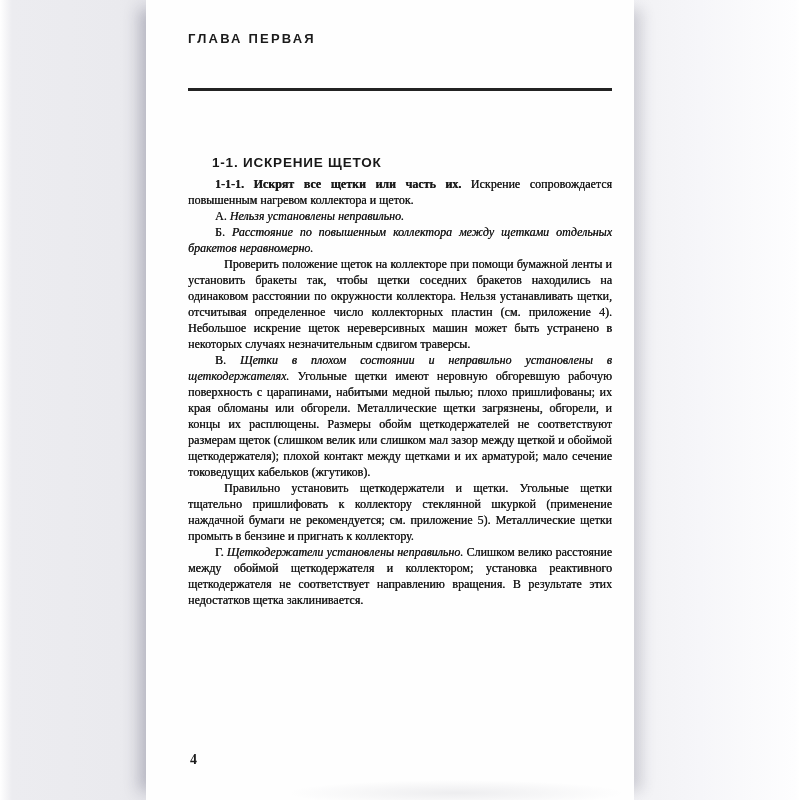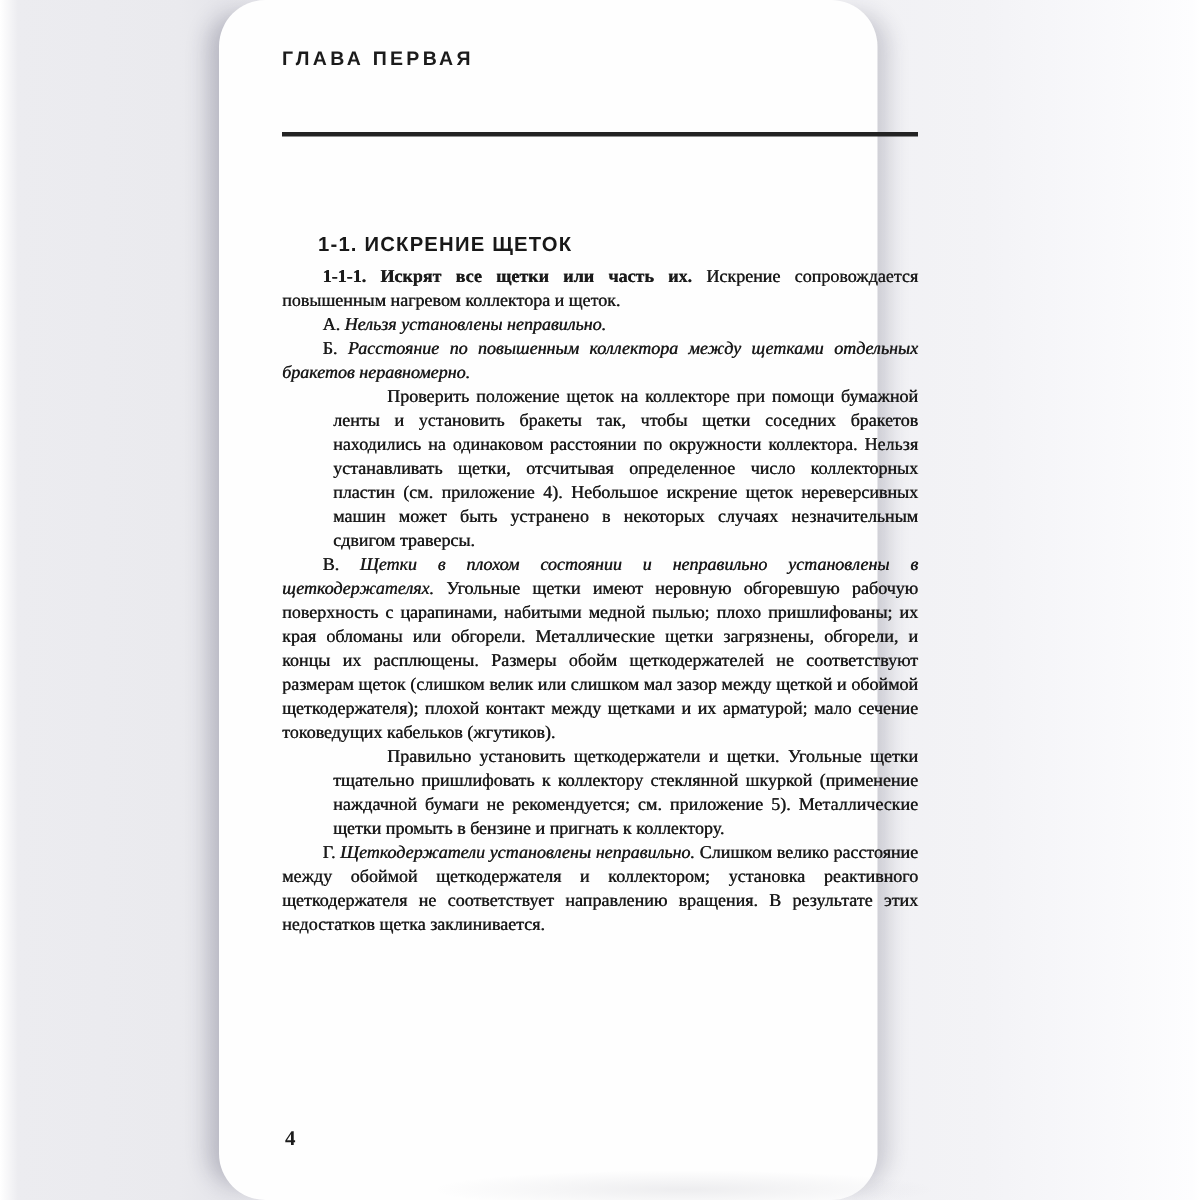--- a/index.html
+++ b/index.html
@@ -9,25 +9,24 @@
     height: 800px;
     overflow: hidden;
     background: linear-gradient(90deg,
       #ffffff 0px, #ececf0 12px, #eaeaee 120px, #e6e6eb 144px,
       #f3f3f6 656px, #f6f6f9 700px, #fdfdfe 795px, #ffffff 800px);
     font-family: "Liberation Serif", "DejaVu Serif", serif;
   }
   .page {
     position: absolute;
     left: 146px; top: 0;
-    width: 439px; height: 800px;
+    width: 488px; height: 800px;
     background: #fefefe;
     box-shadow: -16px 0 14px -9px rgba(45,45,70,0.25),
                  16px 0 14px -9px rgba(45,45,70,0.20);
-    border-radius: 31px;
   }
   .page::after { 
     content: "";
     position: absolute;
     left: 140px; bottom: -6px;
     width: 340px; height: 26px;
     background: radial-gradient(ellipse at center, rgba(90,90,110,0.10), rgba(90,90,110,0) 70%);
   }
   .chapter-label {
     position: absolute; left: 42px; top: 31px;
@@ -56,21 +55,21 @@
   .body-text {
     position: absolute; left: 42px; top: 176px;
     width: 424px;
     font-size: 12px; line-height: 16px;
     text-align: justify;
     color: #1b1b1b;
     text-shadow: 0.3px 0 0 currentColor; 
   }
   .para { margin: 0; }
   .p-indent { text-indent: 27px; }
-  .rec { margin-left: 34px; text-indent: 36px; }
+  .rec { text-indent: 36px; }
   .rec-a { margin-left: 8px; text-indent: 62px; }
   .para b { font-weight: 700; }
   .para i { font-style: italic; }
   .artifact { 
     display: inline-block;
     width: 5px; height: 10px;
     background: #161616;
     border-radius: 55% 45% 60% 40% / 60% 60% 45% 40%;
     transform: rotate(6deg);
     margin-right: 3px;

